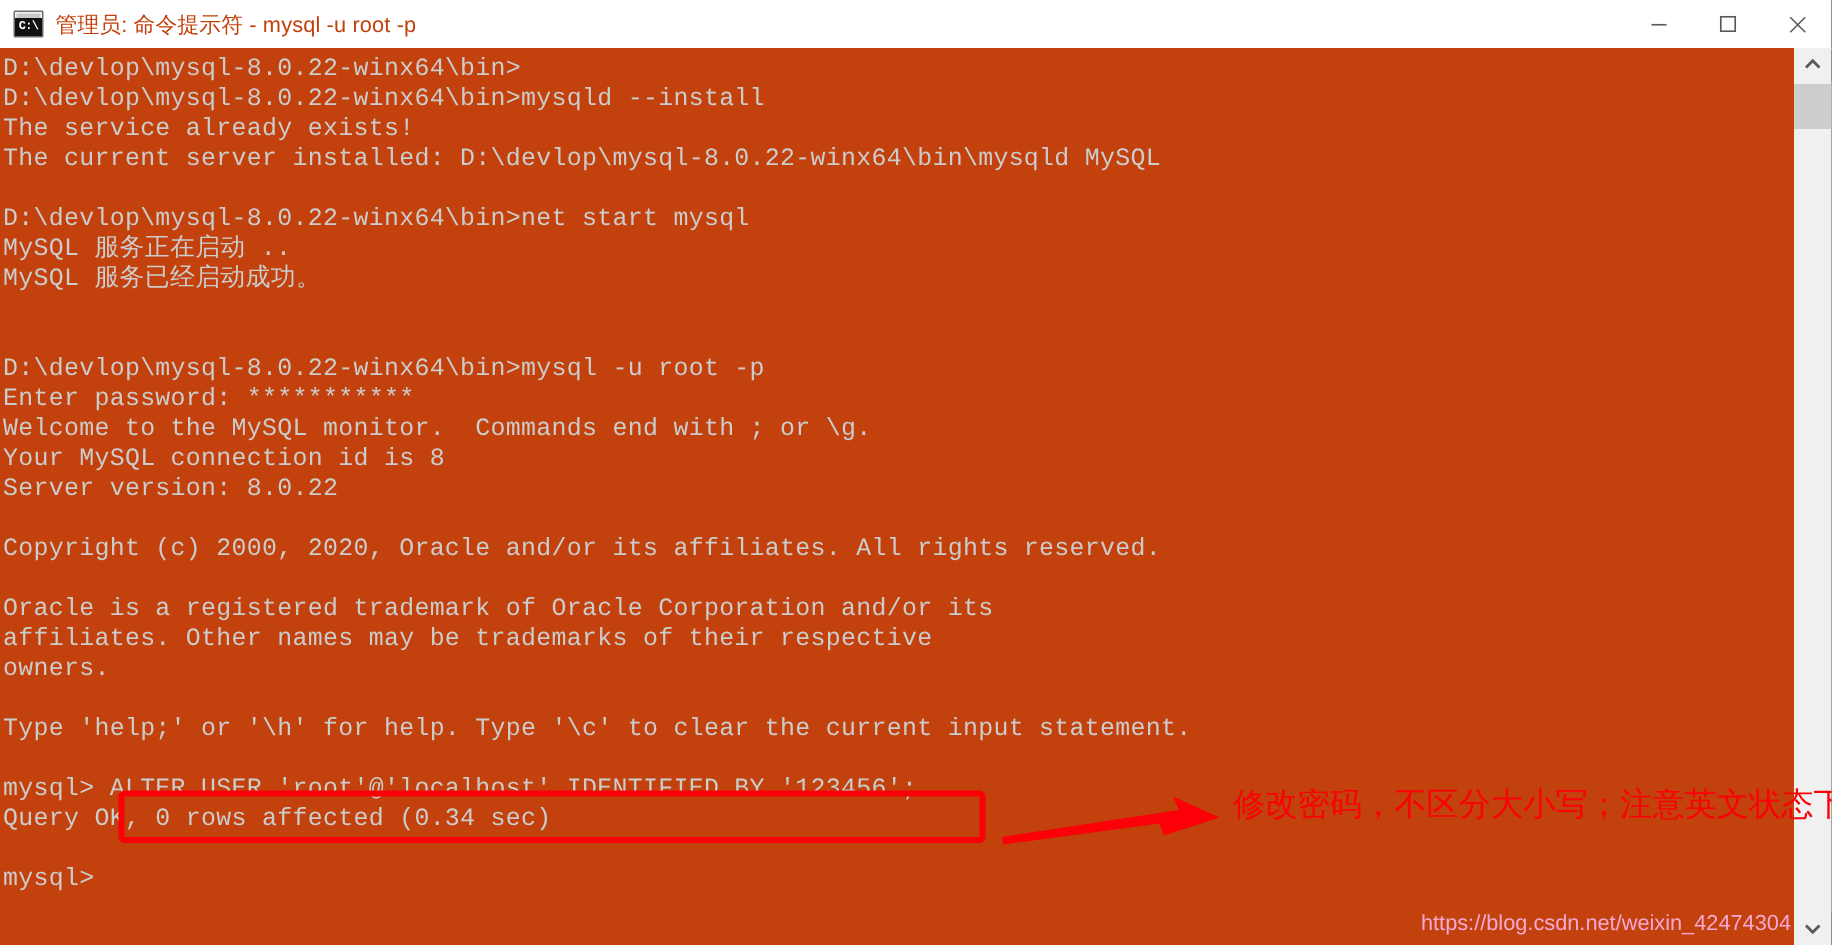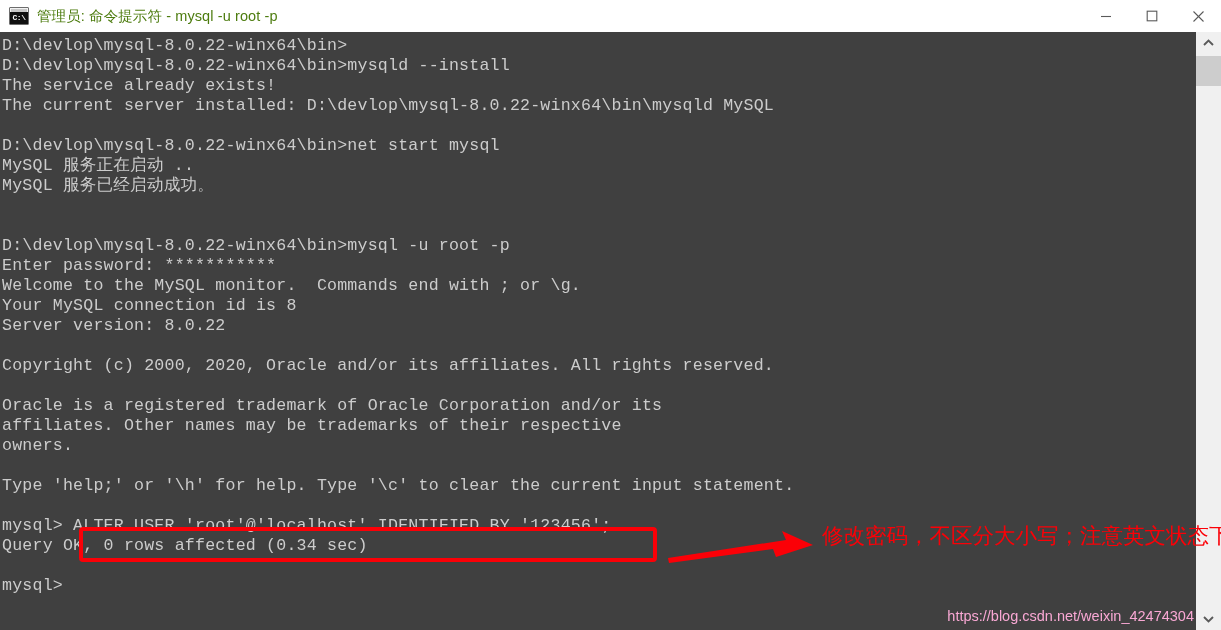--- a/index.html
+++ b/index.html
@@ -62,21 +62,21 @@
     font-family: "Liberation Mono", monospace;
     font-size: 8px;
     line-height: 11px;
     font-weight: bold;
     text-align: center;
     letter-spacing: -0.5px;
   }
   #title-text {
     font-family: "Liberation Sans", sans-serif;
     font-size: 14.5px;
-    color: #4d7c0f;
+    color: #c2410c;
     white-space: nowrap;
     letter-spacing: 0.1px;
   }
   #win-controls {
     position: absolute;
     right: 0; top: 0;
     height: 32px;
     display: flex;
     align-items: stretch;
   }
@@ -90,21 +90,21 @@
   }
   .win-btn svg { display: block; }
 
   
   #console {
     position: absolute;
     left: 0;
     top: 32px;
     width: 1196px;
     height: 598px;
-    background: #404040;
+    background: #c2410c;
     overflow: hidden;
   }
   #console-text {
     position: absolute;
     left: 2px;
     top: 4px;
     margin: 0;
     font-family: "Liberation Mono", "DejaVu Sans Mono", monospace;
     font-size: 16.6px;
     line-height: 20px;

